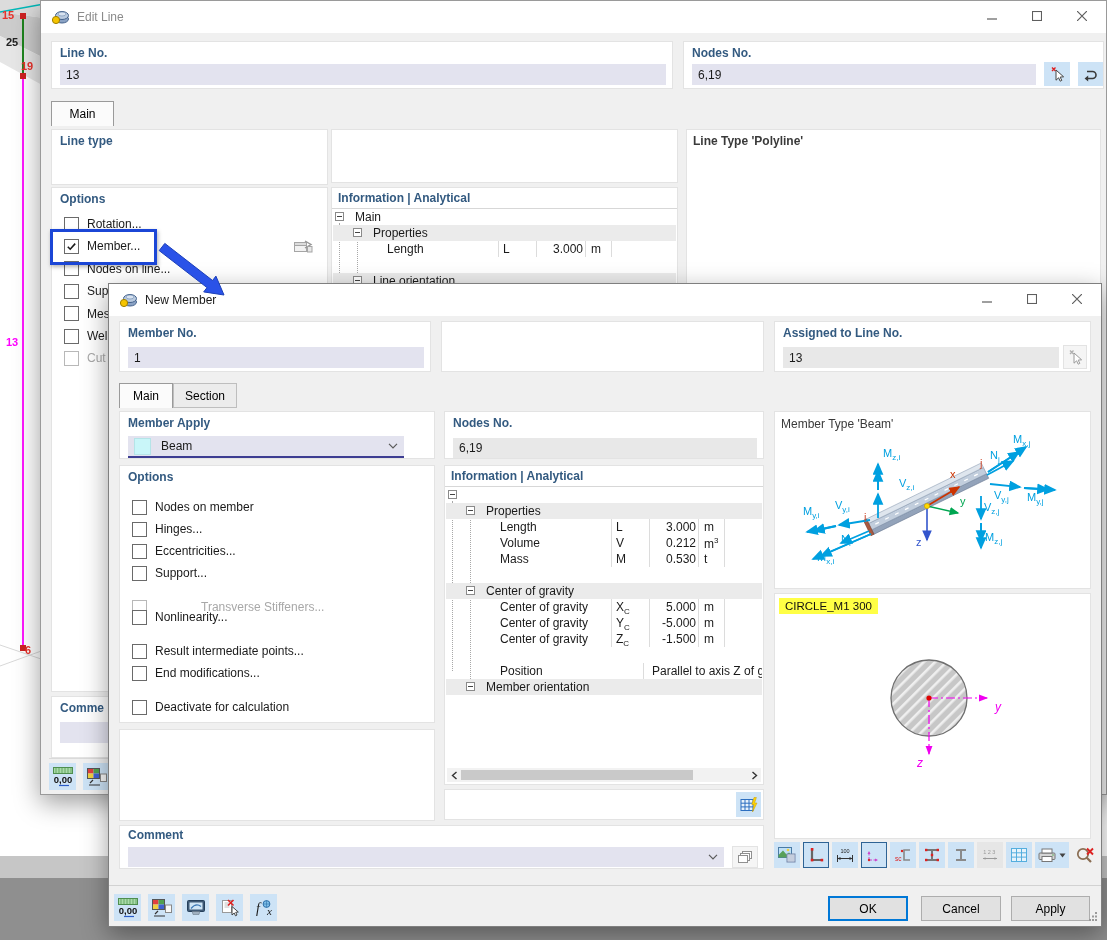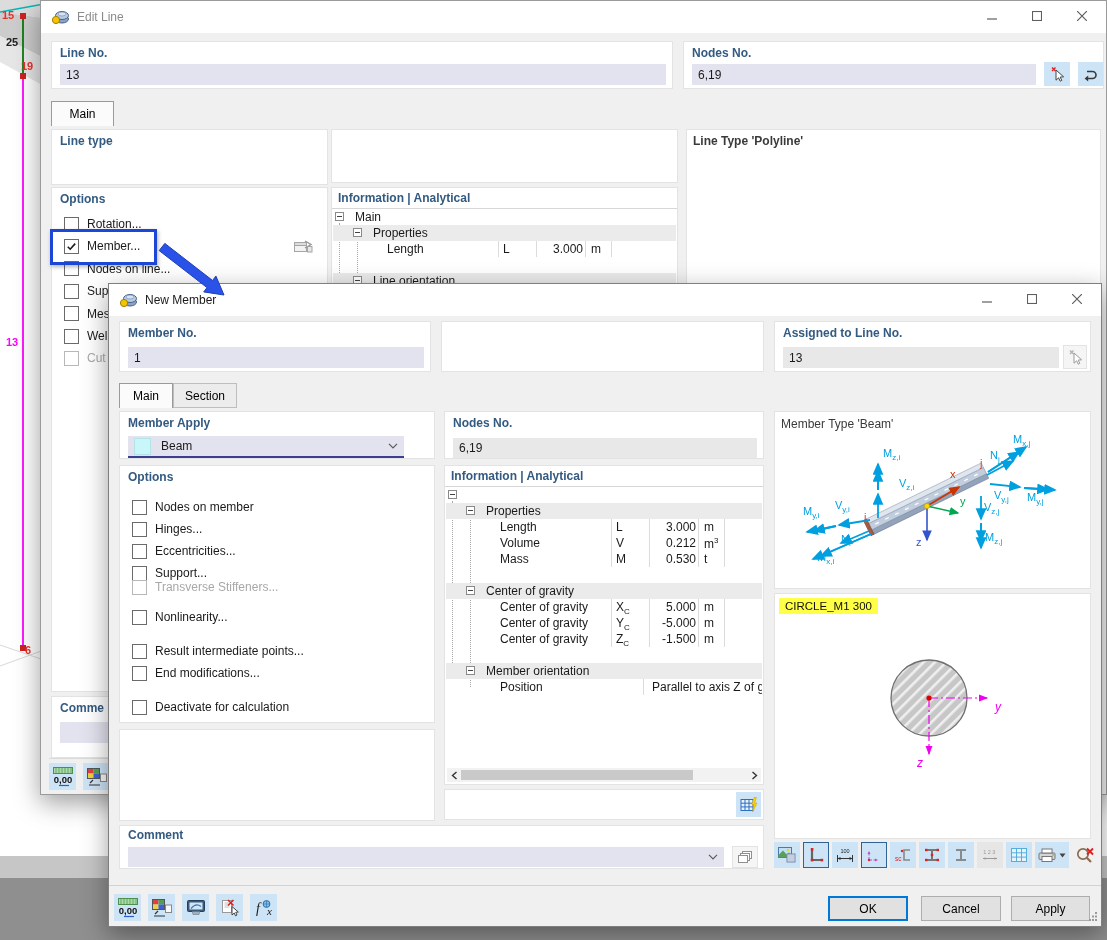--- a/index.html
+++ b/index.html
@@ -361,21 +361,21 @@
           <span class="cblab">Hinges...</span>
         </div>
         <div class="cbrow" style="top: 76px;">
           <span class="cb"></span>
           <span class="cblab">Eccentricities...</span>
         </div>
         <div class="cbrow" style="top: 98px;">
           <span class="cb"></span>
           <span class="cblab">Support...</span>
         </div>
-        <div class="cbrow dis" style="top: 112px;">
+        <div class="cbrow dis" style="top: 132px; gap: 46px;">
           <span class="cb"></span>
           <span class="cblab">Transverse Stiffeners...</span>
         </div>
         <div class="cbrow" style="top: 142px;">
           <span class="cb"></span>
           <span class="cblab">Nonlinearity...</span>
         </div>
         <div class="cbrow" style="top: 176px;">
           <span class="cb"></span>
           <span class="cblab">Result intermediate points...</span>
@@ -473,28 +473,28 @@
           <i class="tsep" style="left: 165px;"></i>
           <i class="tsep" style="left: 203px;"></i>
           <i class="tsep" style="left: 252px;"></i>
           <i class="tsep" style="left: 278px;"></i>
           <span class="tlabel" style="left: 54px;">Center of gravity</span>
           <span class="tsym">Z<sub>C</sub></span>
           <span class="tval">-1.500</span>
           <span class="tunit">m</span>
         </div>
         <div class="trow gap"></div>
-        <div class="trow section">
-          <span class="exp" style="left: 20px;"></span>
-          <span class="tlabel" style="left: 40px;">Member orientation</span>
-        </div>
         <div class="trow data_wide">
           <i class="tsep" style="left: 197px;"></i>
           <span class="tlabel" style="left: 54px;">Position</span>
           <span class="tlabel" style="left: 206px;">Parallel to axis Z of g</span>
+        </div>
+        <div class="trow section">
+          <span class="exp" style="left: 20px;"></span>
+          <span class="tlabel" style="left: 40px;">Member orientation</span>
         </div>
       </div>
     <div class="sb" style="left:2px;right:2px;top:302px">
       <button class="sb-ar" style="left:0">
           <svg width="7" height="9" viewBox="0 0 7 9">
             <path d="M5.5 1 L1.5 4.5 L5.5 8" fill="none" stroke="#333" stroke-width="1.4"></path>
           </svg>
         </button>
       <div class="sb-th" style="left:14px;width:232px"></div>
       <button class="sb-ar" style="right:0">

